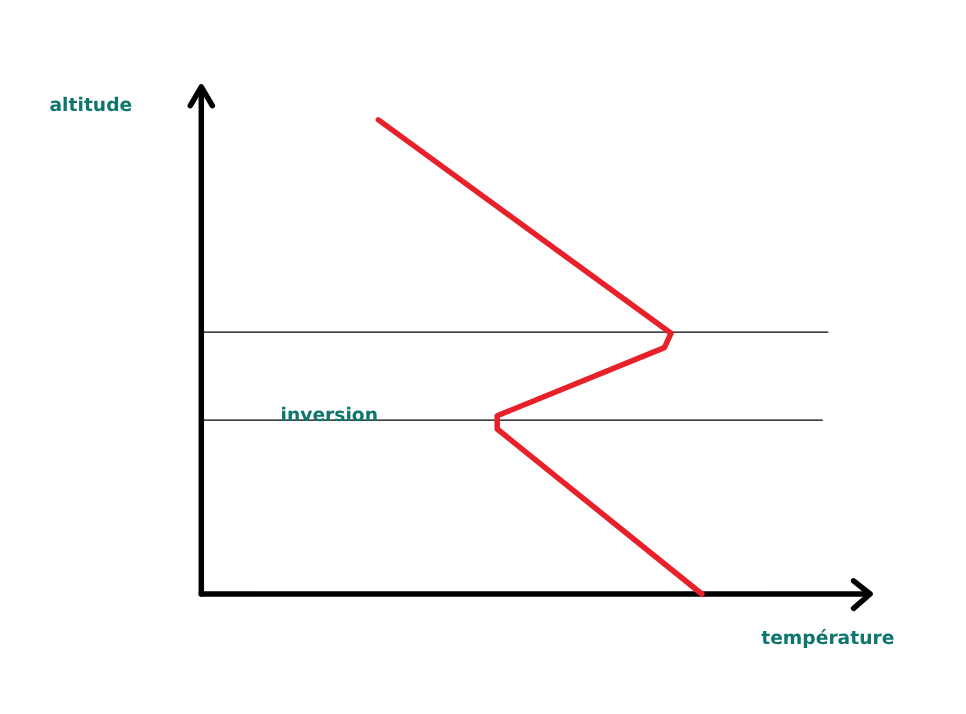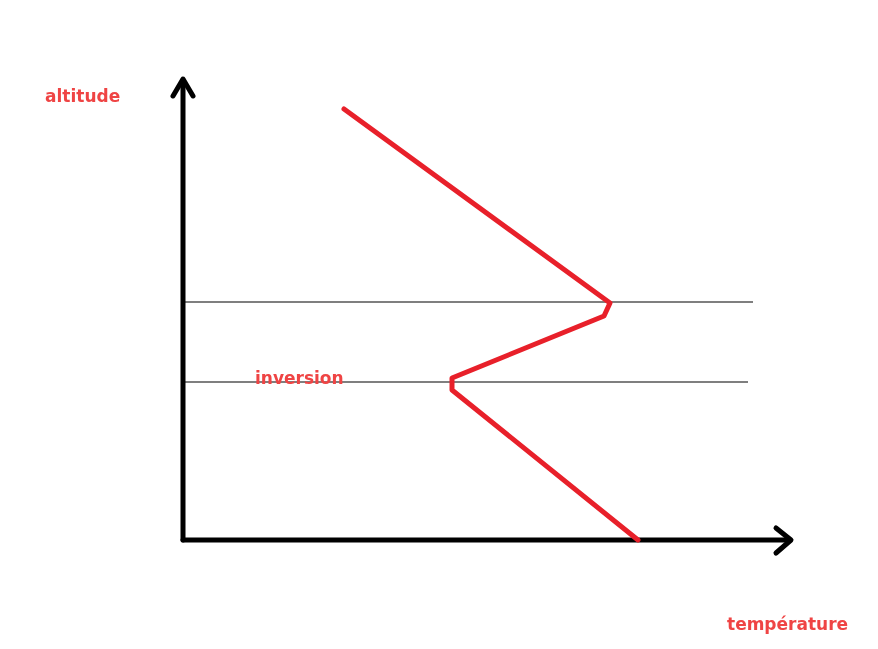--- a/index.html
+++ b/index.html
@@ -3,26 +3,26 @@
 <meta charset="utf-8">
 <style>
   html, body { margin: 0; padding: 0; background: #ffffff; }
   body { width: 878px; height: 649px; position: relative; overflow: hidden; }
   .canvas { position: absolute; left: 0; top: 0; width: 878px; height: 649px; }
   .label {
     position: absolute;
     font-family: "DejaVu Sans", sans-serif;
     font-weight: bold;
     font-size: 17px;
-    color: #ef4444;
+    color: #0f766e;
     white-space: nowrap;
   }
   #lbl-alt { left: 45px; top: 86px; }
   #lbl-inv { left: 255px; top: 332px; margin-top: 36px; }
-  #lbl-temp { left: 727px; top: 570px; margin-top: 44px; }
+  #lbl-temp { left: 692px; top: 570px; }
 </style>
 </head>
 <body>
 
 <div class="canvas">
   <svg width="878" height="649" viewBox="0 0 878 649">
 
     <line id="upper-line" x1="183" y1="302" x2="753" y2="302" stroke="#000" stroke-width="1.2"></line>
     <line id="lower-line" x1="183" y1="382" x2="748" y2="382" stroke="#000" stroke-width="1.2"></line>
 

